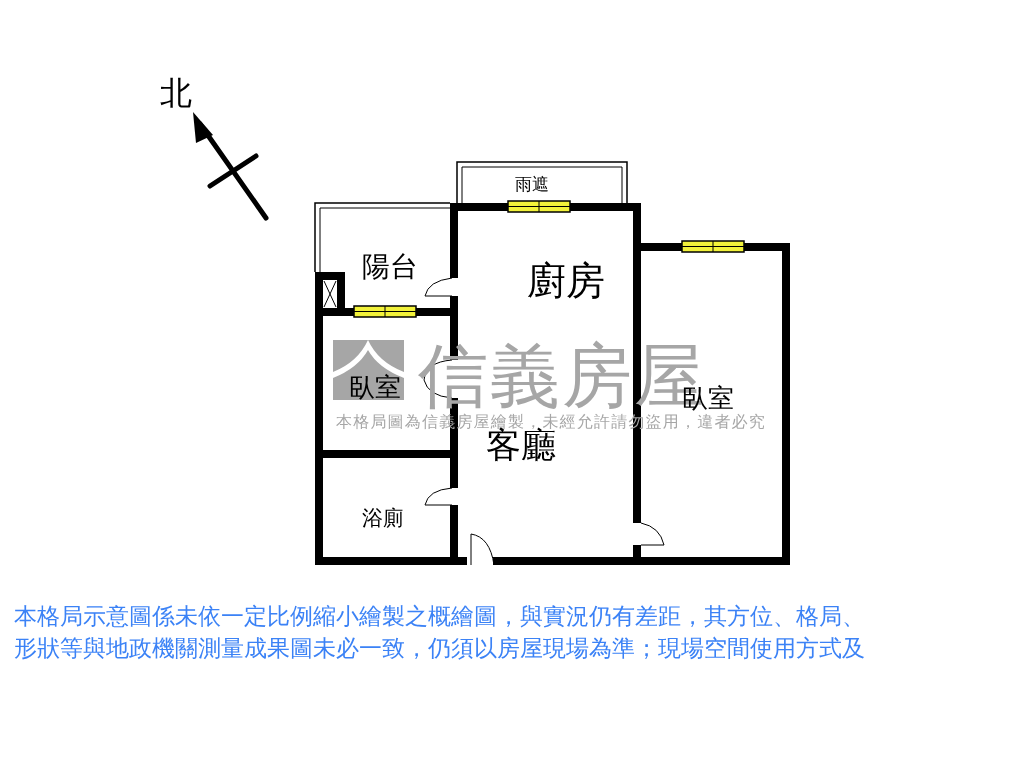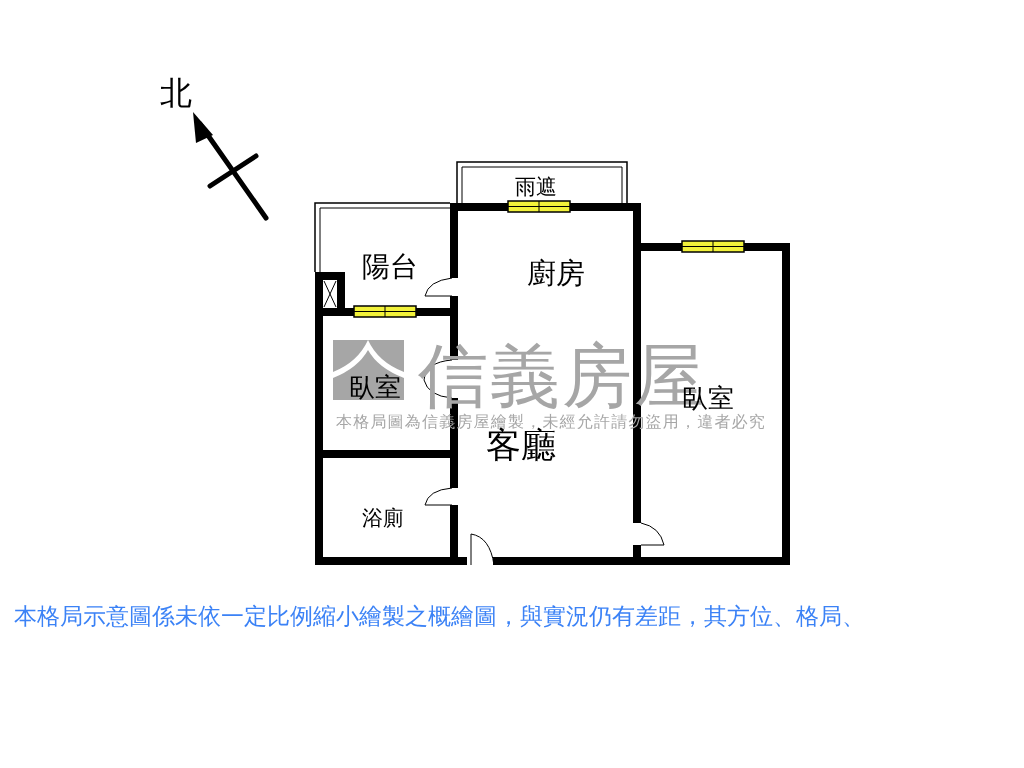--- a/index.html
+++ b/index.html
@@ -104,23 +104,24 @@
 
     <path d="M641,523 Q660,527 664,545 L641,545"></path>
   </g>
 </svg>
 
 <div class="label" style="left:160px; top:72px; font-size:32px;">北</div>
 
 <div class="wm-text" style="left:418px; top:330px; font-size:70px; letter-spacing:2px;">信義房屋</div>
 <div class="wm-text" style="left:336px; top:412px; font-size:16px; letter-spacing:1.2px;text-align:right;">本格局圖為信義房屋繪製，未經允許請勿盜用，違者必究</div>
 
-<div class="label" style="left:515px; top:173px; font-size:21px;">雨遮</div>
+<div class="label" style="left:515px; top:173px; font-size:17px;">雨遮</div>
 <div class="label" style="left:362px; top:248px; font-size:28px;font-family:Liberation Mono, monospace;">陽台</div>
-<div class="label" style="left:527px; top:254px; font-size:29px;">廚房</div>
+<div class="label" style="left:527px; top:254px; font-size:39px;">廚房</div>
 <div class="label" style="left:349px; top:370px; font-size:26px;">臥室</div>
 <div class="label" style="left:682px; top:381px; font-size:26px;">臥室</div>
 <div class="label" style="left:486px; top:422px; font-size:35px;text-align:right;">客廳</div>
 <div class="label" style="left:362px; top:504px; font-size:21px;">浴廁</div>
 
 <div class="disclaimer">
   <div>本格局示意圖係未依一定比例縮小繪製之概繪圖，與實況仍有差距，其方位、格局、</div>
+  <div>形狀等與地政機關測量成果圖未必一致，仍須以房屋現場為準；現場空間使用方式及</div>
 </div>
 
 </body></html>

